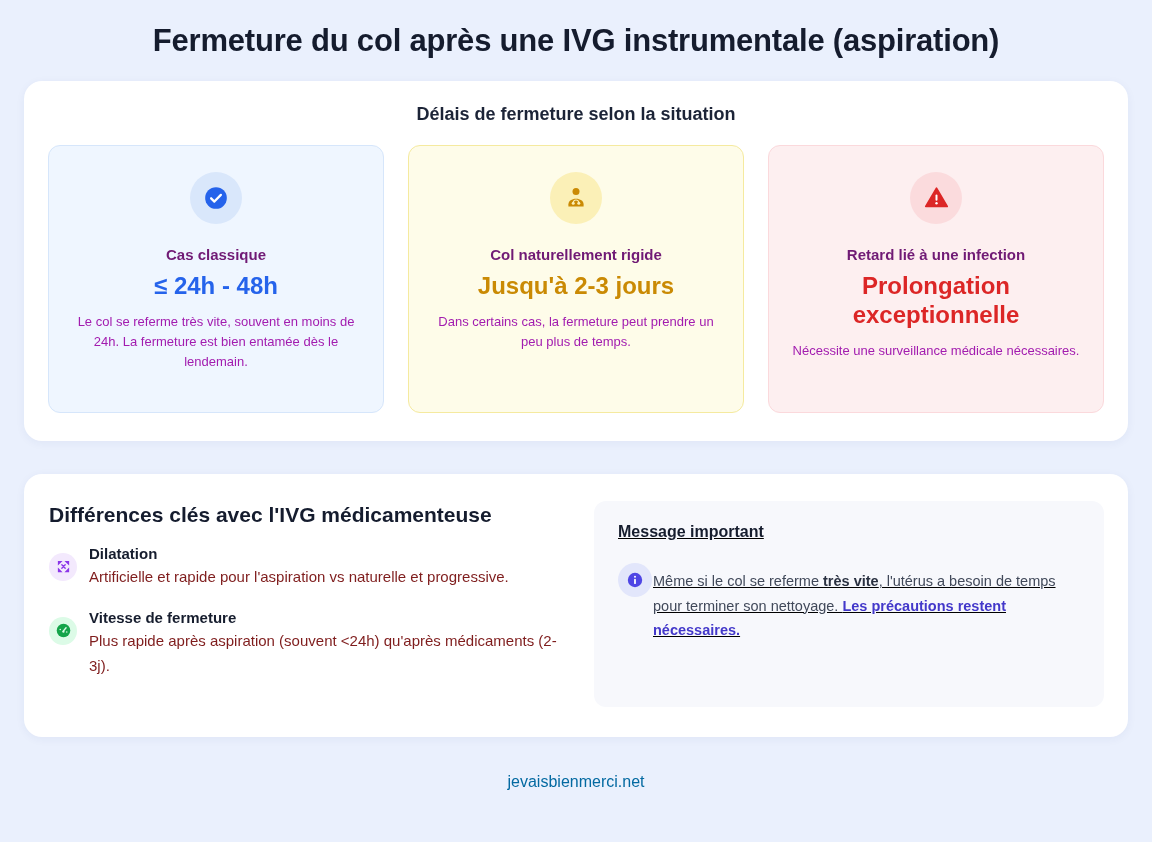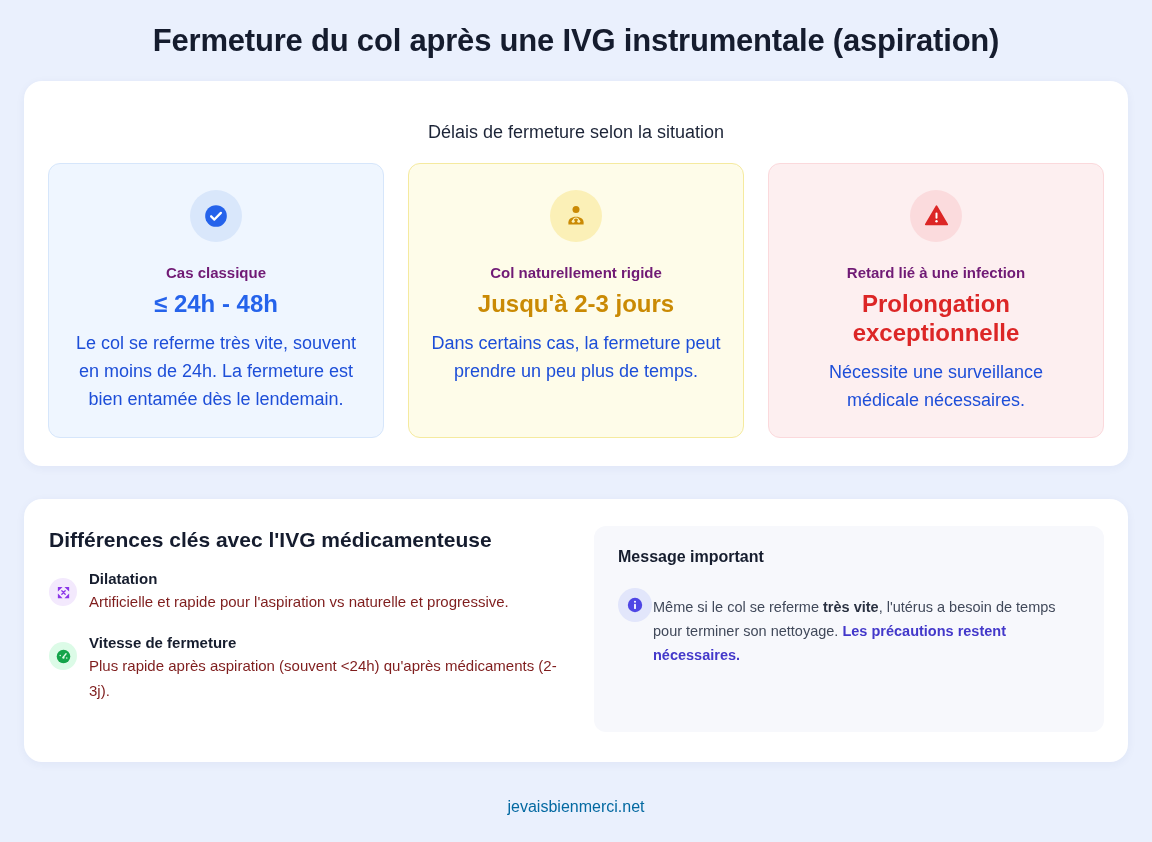--- a/index.html
+++ b/index.html
@@ -36,23 +36,23 @@
     border-radius: 18px;
     margin: 0 24px;
     box-shadow: 0 2px 10px rgba(40,60,120,0.055);
   }
   .panel.panel-top { padding: 22px 24px 28px; margin-top: 6px; }
   .panel.panel-bottom { padding: 27px 24px 30px; margin-top: 33px; }
 
   .section-title {
     text-align: center;
     font-size: 18px;
-    font-weight: 400;
+    font-weight: 700;
     color: #1c2437;
-    margin: 19px 0 20px;
+    margin: 1px 0 20px;
   }
 
   
   .cards {
     display: flex;
     gap: 24px;
     align-items: stretch;
   }
   .card {
     flex: 1 1 0;
@@ -85,34 +85,34 @@
   .card-value {
     font-size: 24px;
     font-weight: 700;
     line-height: 1.22;
     margin-bottom: 12px;
   }
   .card--blue   .card-value { color: #2563eb; }
   .card--yellow .card-value { color: #ca8a04; }
   .card--red    .card-value { color: #dc2626; }
   .card-desc {
-    font-size: 18px;
+    font-size: 13px;
     line-height: 1.55;
-    color: #1d4ed8;
+    color: #a21caf;
     padding: 0 4px;
   }
 
   
   .bottom-grid {
     display: flex;
     gap: 26px;
     align-items: flex-start;
   }
   .bottom-left  { flex: 0 0 520px; padding-left: 1px; }
-  .bottom-right { flex: 1 1 auto; }
+  .bottom-right { flex: 1 1 auto; text-decoration: underline; }
 
   .diff-title {
     font-size: 21px;
     font-weight: 700;
     color: #151c2e;
     margin: 2px 0 18px;
   }
   .diff-item {
     display: flex;
     gap: 12px;

